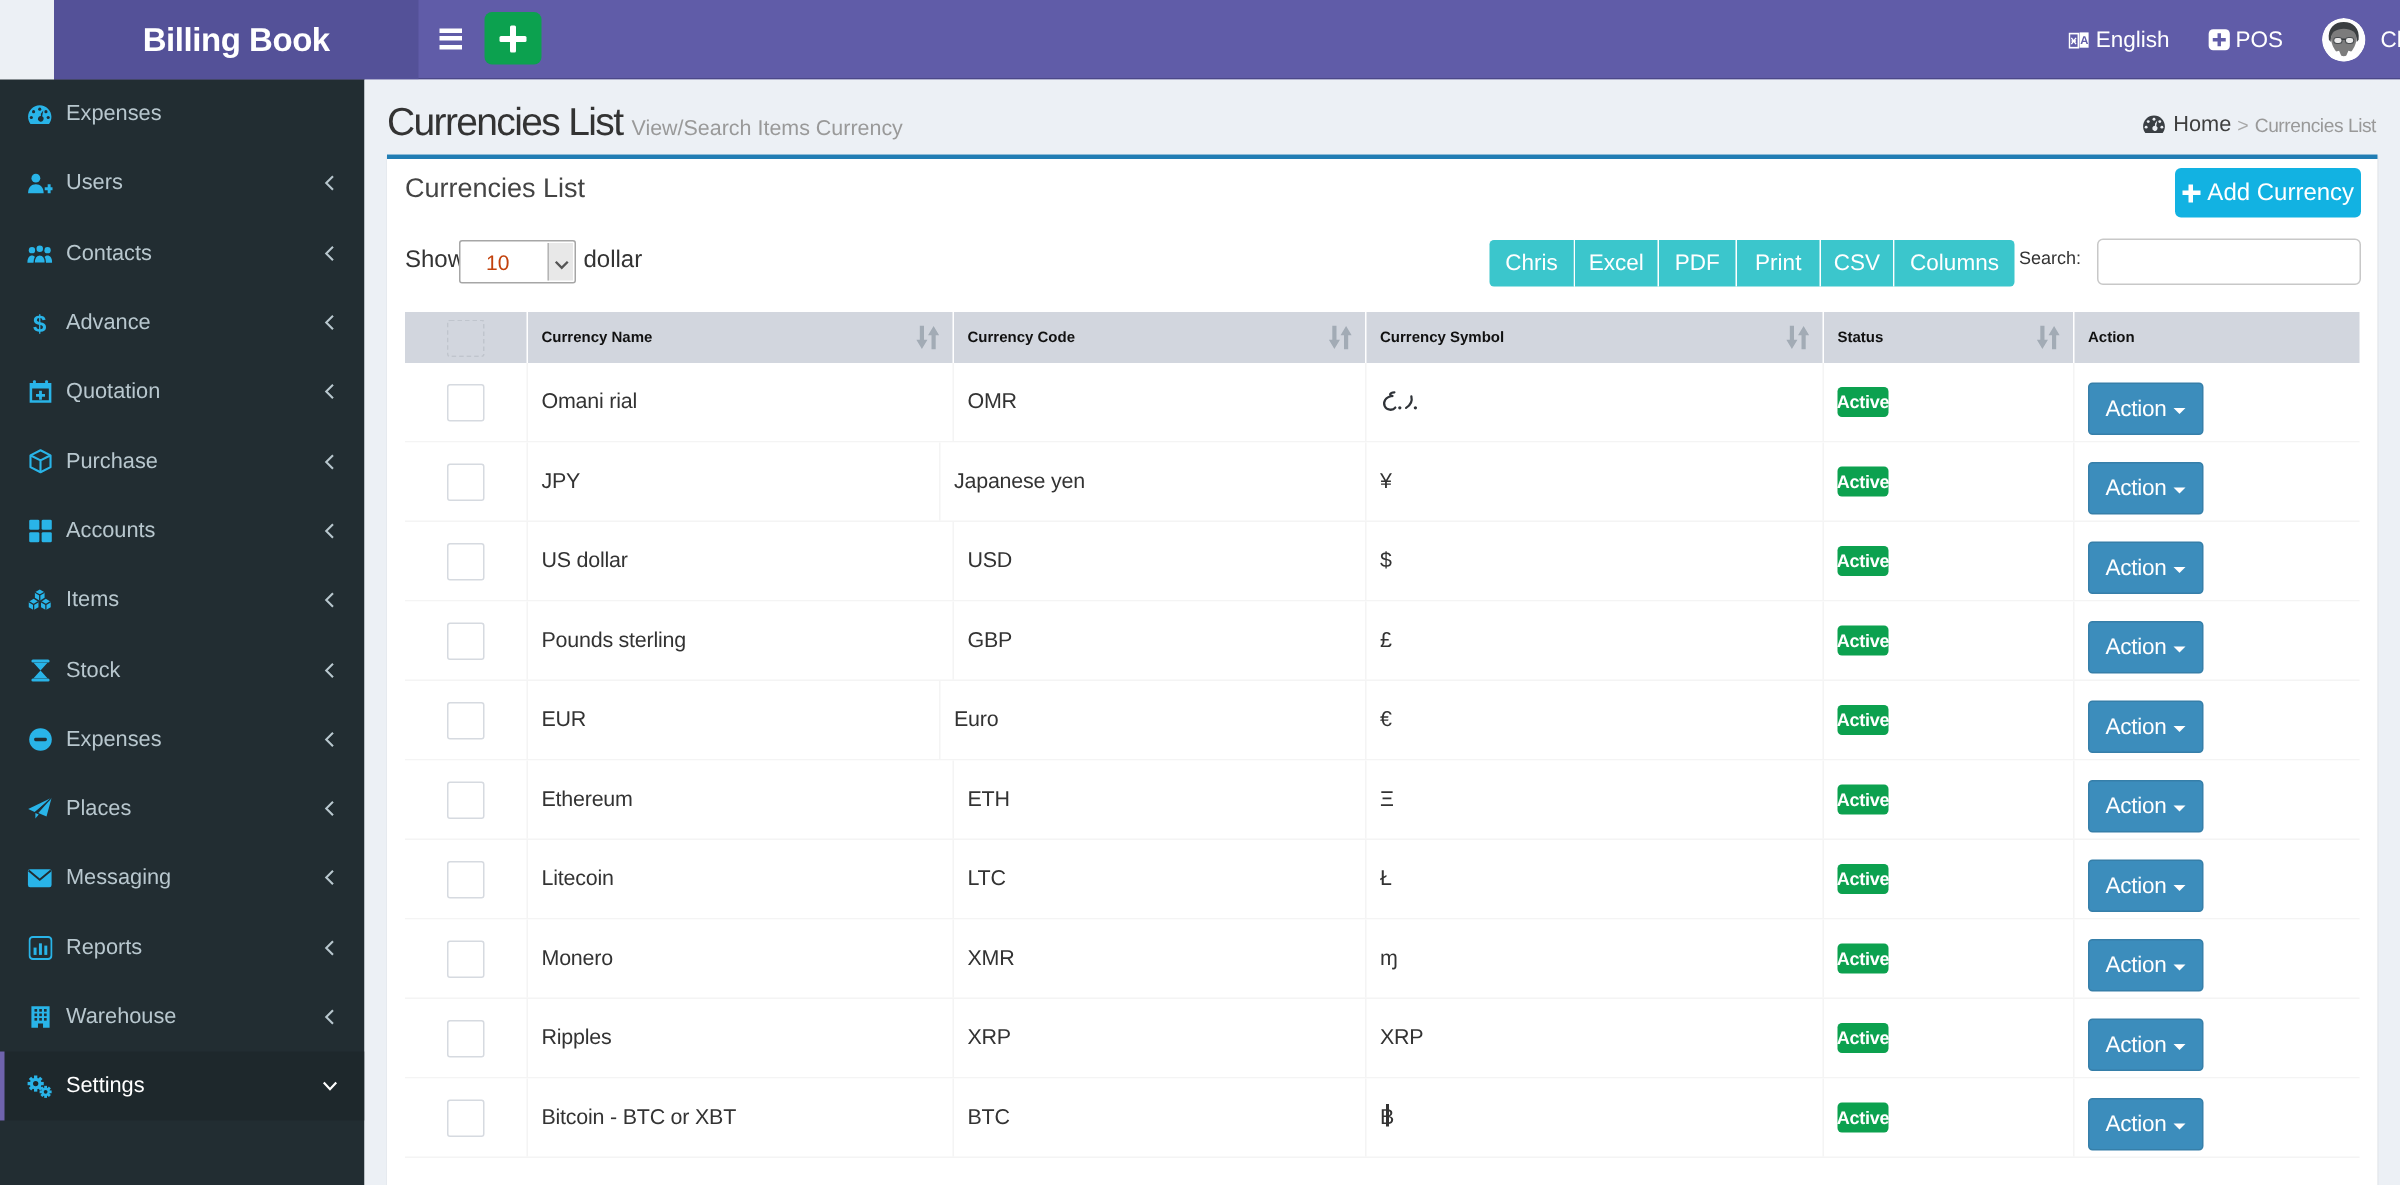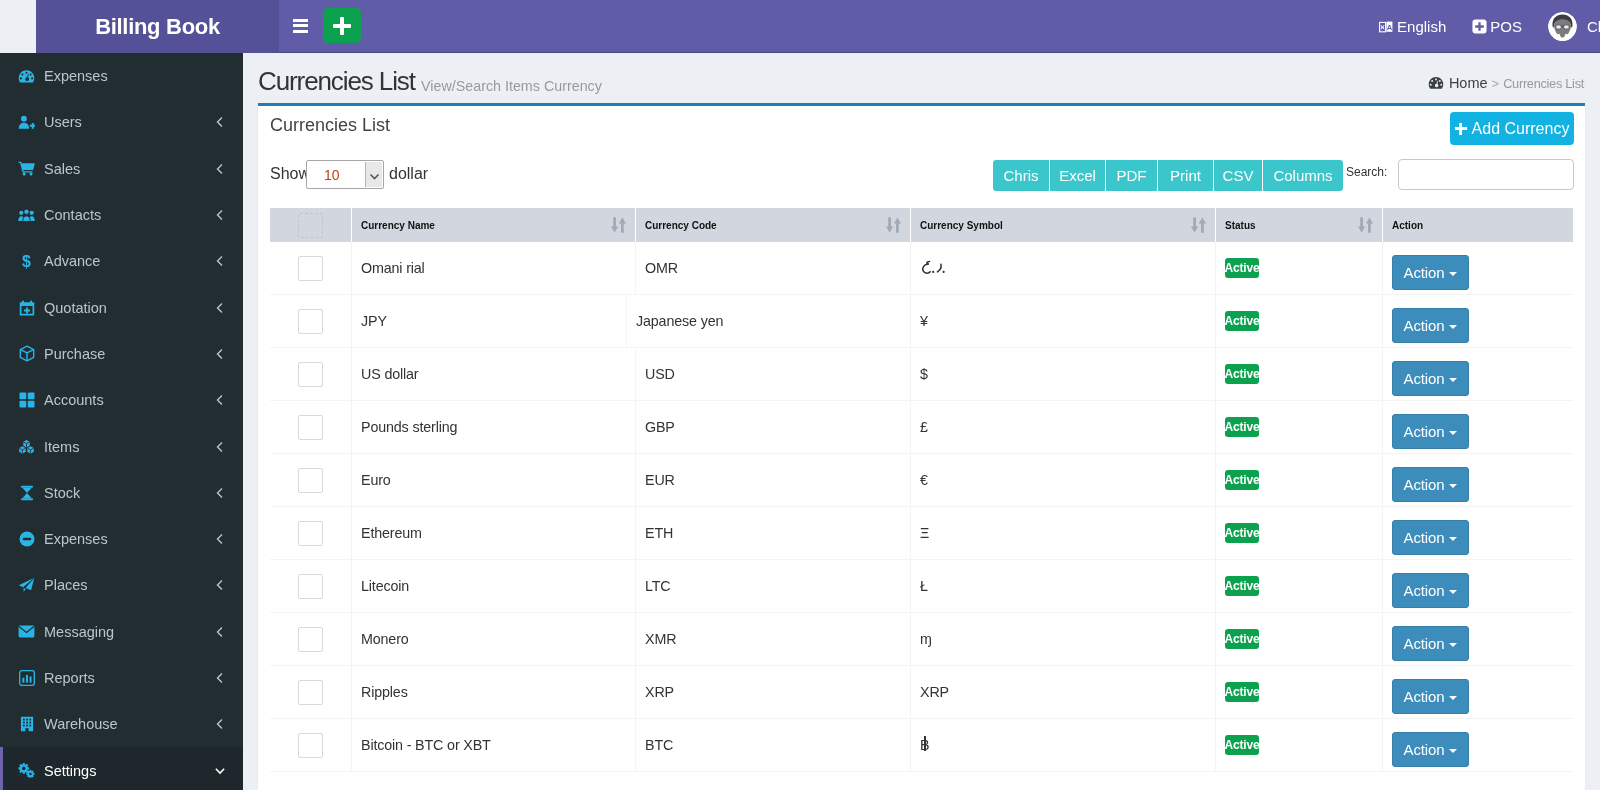--- a/index.html
+++ b/index.html
@@ -154,35 +154,20 @@
             </g>
           </svg>
         </span>
         <span>Users</span>
         <svg class="chev" width="12" height="12" viewBox="0 0 12 12">
           <path d="M8 1.5 3.5 6 8 10.5" fill="none" stroke="#b8c7ce" stroke-width="1.4"></path>
         </svg>
       </li>
 <li>
         <span class="mi">
-          <svg width="17" height="15" viewBox="0 0 18 16">
-            <g fill="#29b4e8">
-              <path d="M.5.7h2.9l.5 1.7h13.3c.4 0 .6.3.5.7l-1.5 6c-.1.3-.3.5-.6.5H5.6l.3 1.2h9.6v1.5H4.7L2.3 2.2H.5z"></path>
-              <circle cx="6.5" cy="13.9" r="1.6"></circle>
-              <circle cx="13.8" cy="13.9" r="1.6"></circle>
-            </g>
-          </svg>
-        </span>
-        <span>Sales</span>
-        <svg class="chev" width="12" height="12" viewBox="0 0 12 12">
-          <path d="M8 1.5 3.5 6 8 10.5" fill="none" stroke="#b8c7ce" stroke-width="1.4"></path>
-        </svg>
-      </li>
-<li>
-        <span class="mi">
           <svg width="20" height="16" viewBox="0 0 20 16">
             <g fill="#29b4e8">
               <circle cx="3.9" cy="5.4" r="2.5"></circle>
               <circle cx="16.1" cy="5.4" r="2.5"></circle>
               <path d="M0.3 15.2 C0.3 11.6 1.9 9.6 3.9 9.6 C5.9 9.6 7.5 11.6 7.5 15.2 z"></path>
               <path d="M12.5 15.2 C12.5 11.6 14.1 9.6 16.1 9.6 C18.1 9.6 19.7 11.6 19.7 15.2 z"></path>
               <circle cx="10" cy="4.2" r="3.1" stroke="#222d32" stroke-width="1.1"></circle>
               <path d="M5.6 15.6 C5.6 11.2 7.4 9.1 10 9.1 C12.6 9.1 14.4 11.2 14.4 15.6 z" stroke="#222d32" stroke-width="1.1"></path>
             </g>
           </svg>
@@ -529,22 +514,22 @@
             <span class="badge">Active</span>
           </div>
 <div class="c c5">
             <span class="actbtn">Action<span class="caret"></span></span>
           </div>
 </div>
         <div class="trow">
 <div class="c c0">
             <span class="cb"></span>
           </div>
+<div class="c c2">EUR</div>
 <div class="c c1">Euro</div>
-<div class="c c2">EUR</div>
 <div class="c c3">€</div>
 <div class="c c4">
             <span class="badge">Active</span>
           </div>
 <div class="c c5">
             <span class="actbtn">Action<span class="caret"></span></span>
           </div>
 </div>
         <div class="trow">
 <div class="c c0">

